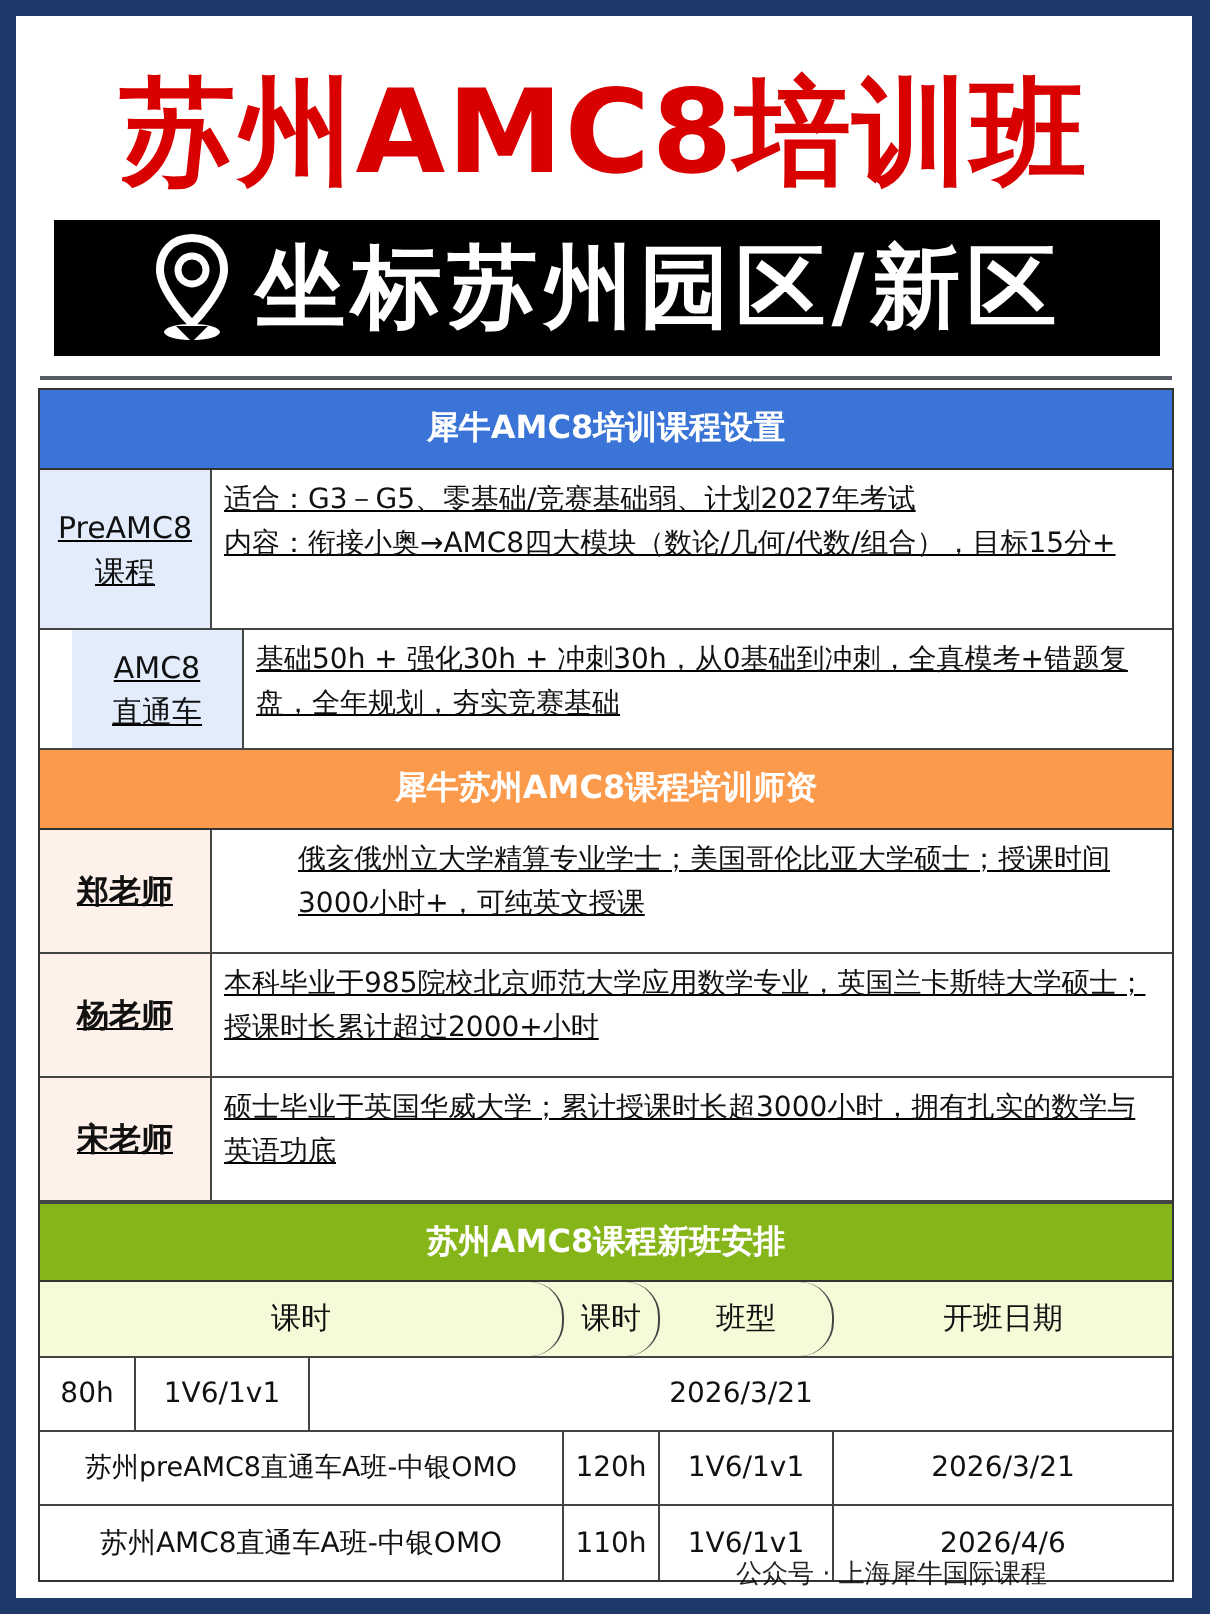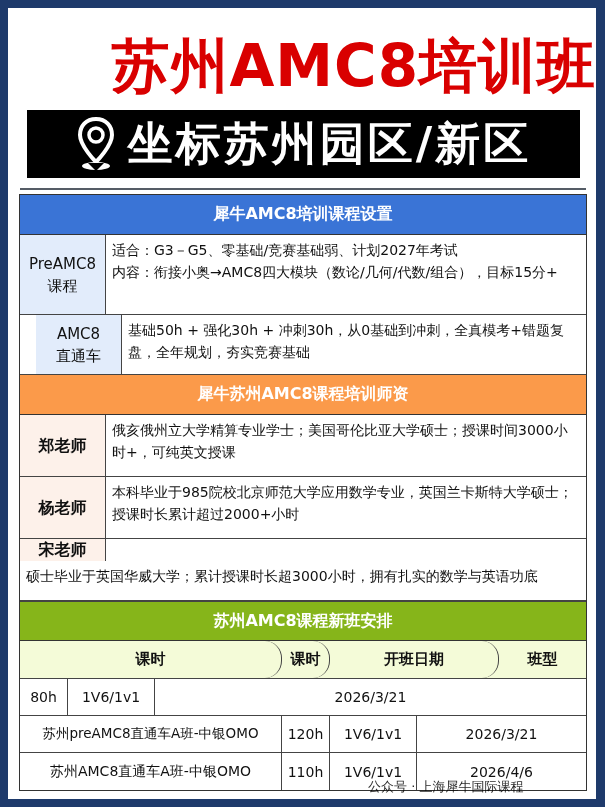--- a/index.html
+++ b/index.html
@@ -1,43 +1,43 @@
 <!DOCTYPE html>
 <html><head>
 <meta charset="utf-8">
 <style>
   * { box-sizing: border-box; margin: 0; padding: 0; }
   html, body { width: 605px; height: 807px; overflow: hidden; }
   body { background: #1e3a6b; font-family: "DejaVu Sans", "Liberation Sans", sans-serif; position: relative; }
   .card { position: absolute; left: 8px; top: 8px; width: 588px; height: 791px; background: #ffffff; }
-  .title { position: absolute; left: 0; top: 22px; width: 588px; text-align: right; color: #d90000; font-size: 58px; font-weight: 900; letter-spacing: 1px; line-height: 72px; font-family: "DejaVu Sans", sans-serif; }
+  .title { position: absolute; left: 0; top: 22px; width: 588px; text-align: center; color: #d90000; font-size: 58px; font-weight: 900; letter-spacing: 1px; line-height: 72px; font-family: "DejaVu Sans", sans-serif; }
   .locbar { position: absolute; left: 19px; top: 102px; width: 553px; height: 68px; background: #000; display: flex; align-items: center; justify-content: center; }
   .locbar .pin { width: 40px; height: 56px; margin-right: 12px; }
   .locbar .loctext { color: #fff; font-size: 45px; font-weight: bold; letter-spacing: 3px; line-height: 60px; }
   .sep { position: absolute; left: 12px; top: 180px; width: 566px; height: 2px; background: #555c66; }
   .tbl { position: absolute; left: 11px; top: 186px; width: 568px; border: 1.5px solid #333; }
   .hdr { height: 40px; display: flex; align-items: center; justify-content: center; color: #fff; font-size: 16px; font-weight: bold; border-bottom: 1.5px solid #333; }
-  .row { display: flex; border-bottom: 1.5px solid #444; }
+  .row { display: flex; border-bottom: 1.5px solid #444; text-decoration: underline; }
   .row:last-child { border-bottom: none; }
   .lab { width: 86px; border-right: 1.5px solid #444; display: flex; align-items: center; justify-content: center; text-align: center; font-size: 15px; line-height: 22px; color: #111; }
   .lab.bold { font-weight: bold; font-size: 16px; }
   .val { flex: 1; padding: 4px 6px 4px 6px; font-size: 14px; line-height: 22px; color: #111; display: flex; flex-direction: column; }
   .blue { background: #3a74d6; }
   .orange { background: #fb9a4a; }
   .green { background: #86b51a; }
   .lab.lb { background: #e2ecfb; }
   .lab.lp { background: #fdf1ea; }
   .sched-head, .sched-row { display: flex; border-bottom: 1.5px solid #444; }
   .sched-head { background: #f4fbd8; height: 38px; }
   .sched-row { height: 37px; }
   .sched-row:last-child { border-bottom: none; }
   .c { display: flex; align-items: center; justify-content: center; font-size: 14px; color: #111; border-right: 1.5px solid #444; }
   .c:last-child { border-right: none; }
   .c1 { width: 262px; } .c2 { width: 48px; } .c3 { width: 87px; } .c4 { flex: 1; }
-  .sched-head .c { font-size: 15px; font-weight: bold; border-radius: 17px; }
+  .sched-head .c { font-size: 15px; font-weight: normal; border-radius: 17px; }
   .watermark { position: absolute; left: 360px; top: 770px; color: #000000; font-size: 13px; opacity: 0.85; white-space: nowrap; }
 </style>
 </head>
 <body>
 
 <div class="card">
   <div class="title">苏州AMC8培训班</div>
 
   <div class="locbar">
     <svg class="pin" viewBox="0 0 40 56">
@@ -74,40 +74,40 @@
           <div>直通车</div>
         </div>
       </div>
       <div class="val">
         <div>基础50h + 强化30h + 冲刺30h，从0基础到冲刺，全真模考+错题复盘，全年规划，夯实竞赛基础</div>
       </div>
     </div>
 
     <div class="hdr orange">犀牛苏州AMC8课程培训师资</div>
 
-    <div class="row" style="height:62px;">
+    <div class="row" style="height:62px;gap:37px;">
       <div class="lab lp bold">郑老师</div>
       <div class="val">俄亥俄州立大学精算专业学士；美国哥伦比亚大学硕士；授课时间3000小时+，可纯英文授课</div>
     </div>
     <div class="row" style="height:62px;">
       <div class="lab lp bold">杨老师</div>
       <div class="val">本科毕业于985院校北京师范大学应用数学专业，英国兰卡斯特大学硕士；授课时长累计超过2000+小时</div>
     </div>
-    <div class="row" style="height:62px;flex-direction:column;">
+    <div class="row" style="height:62px;">
       <div class="lab lp bold">宋老师</div>
       <div class="val">硕士毕业于英国华威大学；累计授课时长超3000小时，拥有扎实的数学与英语功底</div>
     </div>
 
     <div class="hdr green" style="border-top:1.5px solid #444;">苏州AMC8课程新班安排</div>
 
     <div class="sched-head">
       <div class="c c1">课时</div>
       <div class="c c2">课时</div>
+      <div class="c c3">班型</div>
       <div class="c c4">开班日期</div>
-      <div class="c c3">班型</div>
     </div>
     <div class="sched-row">
       <div class="c c2">80h</div>
       <div class="c c3">1V6/1v1</div>
       <div class="c c4">2026/3/21</div>
     </div>
     <div class="sched-row">
       <div class="c c1" style="font-size:13.5px;">苏州preAMC8直通车A班-中银OMO</div>
       <div class="c c2">120h</div>
       <div class="c c3">1V6/1v1</div>

